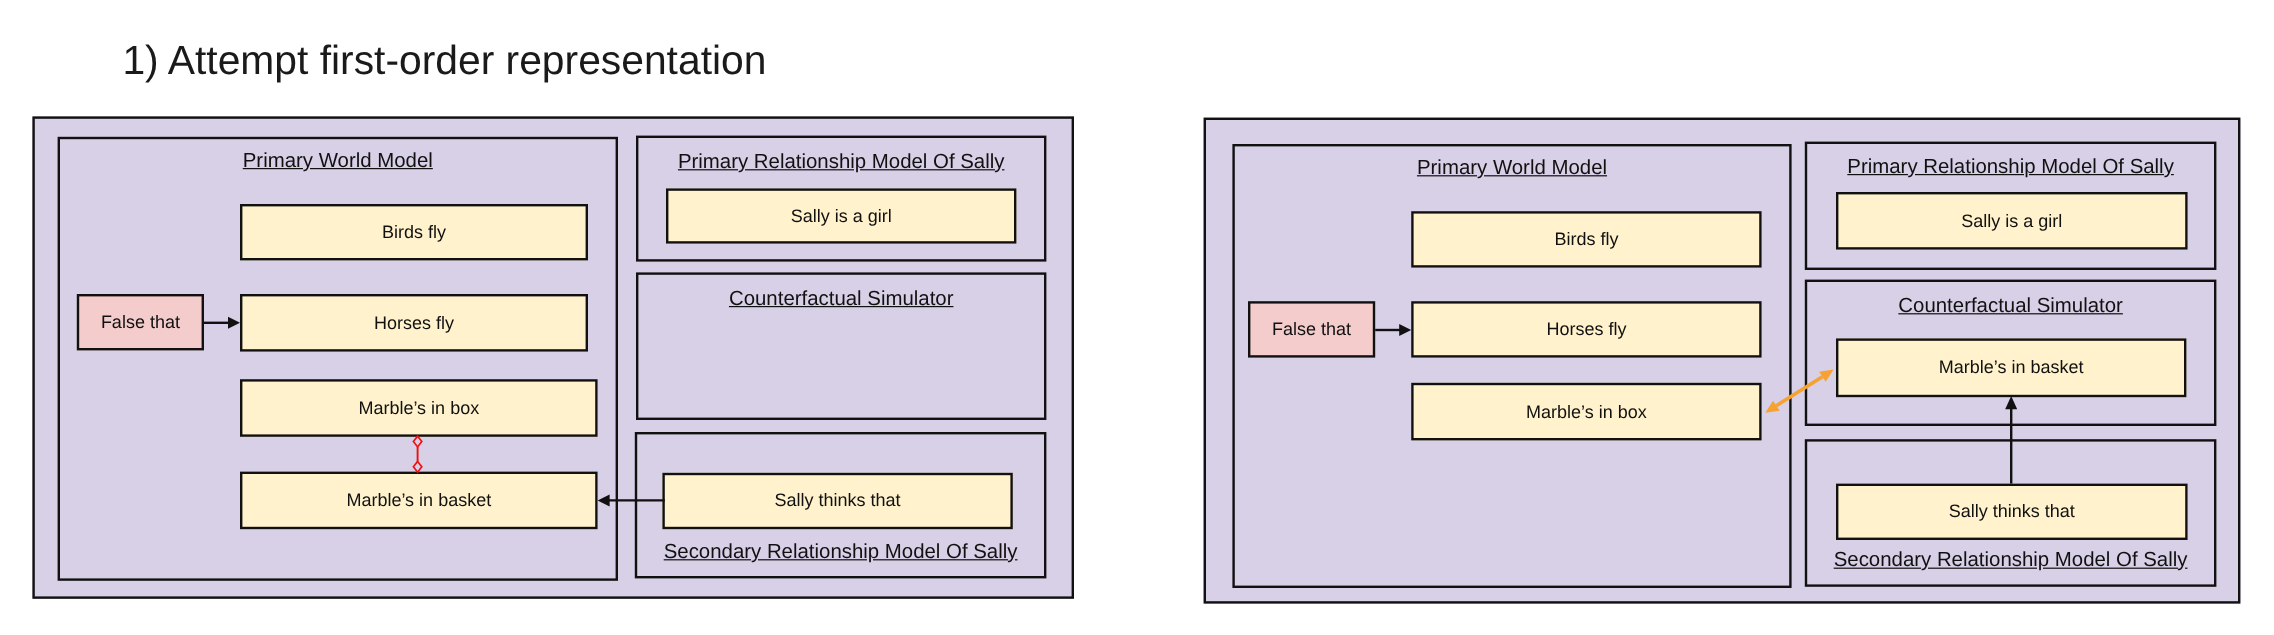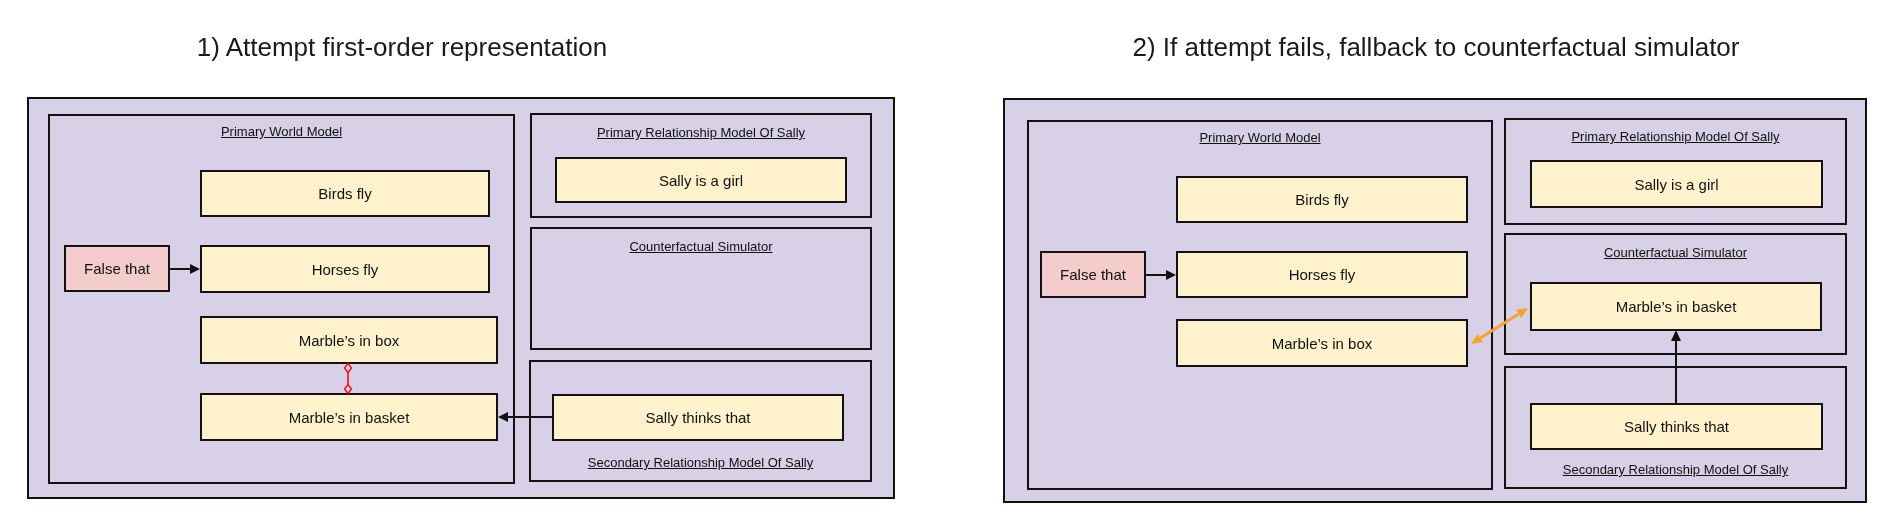--- a/index.html
+++ b/index.html
@@ -1,30 +1,30 @@
 <!DOCTYPE html>
 <html><head>
 <meta charset="utf-8">
 <style>
   html,body{margin:0;padding:0;background:#ffffff;}
   #canvas{
     position:relative;width:1895px;height:529px;background:#ffffff;overflow:hidden;
     font-family:"Liberation Sans", sans-serif;color:#111;
   }
   .main-title{
-    position:absolute;font-size:26px;text-align:center;color:#1a1a1a;white-space:nowrap;
+    position:absolute;font-size:34px;text-align:left;color:#1a1a1a;white-space:nowrap;
   }
   .panel-outer{
     position:absolute;background:#D7D0E7;border:2px solid #111;box-sizing:border-box;
   }
   .section{
     position:absolute;border:2px solid #111;box-sizing:border-box;
   }
   .section-title{
-    position:absolute;left:0;width:100%;text-align:center;font-size:13px;
+    position:absolute;left:0;width:100%;text-align:center;font-size:17px;
     text-decoration:underline;color:#111;
   }
   .note{
     position:absolute;background:#FFF2CC;border:2px solid #111;box-sizing:border-box;
     display:flex;align-items:center;justify-content:center;font-size:15px;color:#111;
   }
   .negation{
     background:#F4CCCC;
     text-align:center;
   }
@@ -76,21 +76,20 @@
     <line x1="13" y1="10" x2="60" y2="10" stroke="#111" stroke-width="2"></line>
     <polygon points="4,10 14,5 14,15" fill="#111"></polygon>
   </svg>
 
   <svg class="arrow-svg" style="left:338px;top:362px;" width="20" height="34">
     <line x1="10" y1="10.5" x2="10" y2="22.5" stroke="#F01010" stroke-width="1.6"></line>
     <polygon points="10,1.5 13.5,6 10,10.5 6.5,6" fill="none" stroke="#F01010" stroke-width="1.4"></polygon>
     <polygon points="10,22.5 13.5,27 10,31.5 6.5,27" fill="none" stroke="#F01010" stroke-width="1.4"></polygon>
   </svg>
 
-  <div class="main-title" style="left:1036px;top:32px;width:800px;">2) If attempt fails, fallback to counterfactual simulator</div>
 
   <div class="panel-outer" style="left:1003px;top:98px;width:864px;height:405px;"></div>
 
   <div class="section" style="left:1027px;top:120px;width:466px;height:370px;">
     <div class="section-title" style="top:8px;">Primary World Model</div>
   </div>
 
   <div class="note" style="left:1176px;top:176px;width:292px;height:47px;">Birds fly</div>
 
   <div class="note" style="left:1176px;top:251px;width:292px;height:47px;">Horses fly</div>

